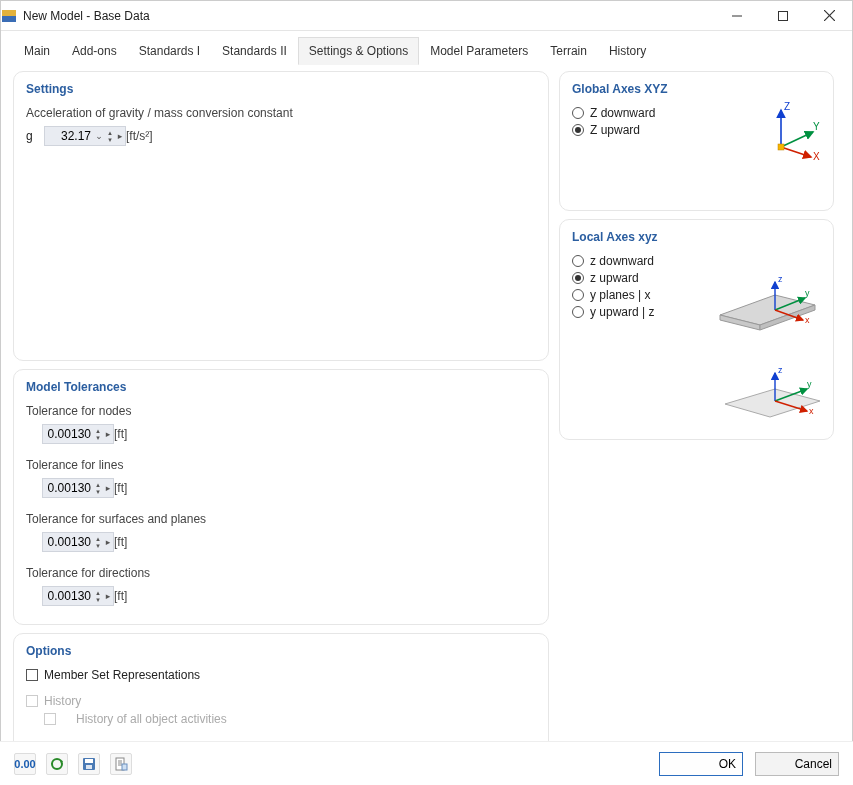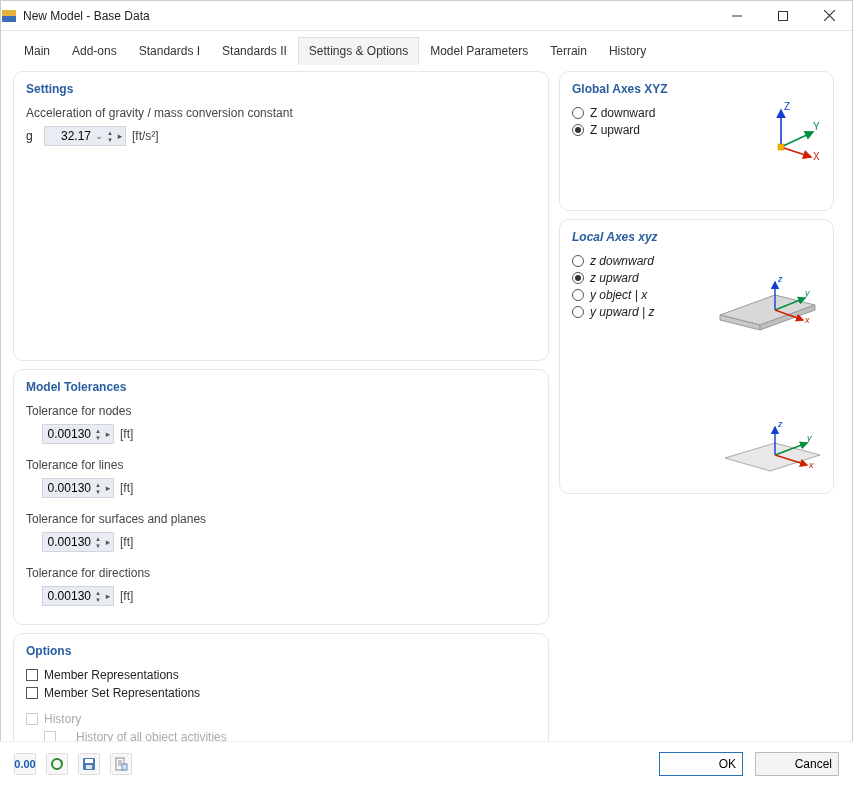--- a/index.html
+++ b/index.html
@@ -20,21 +20,21 @@
   .right-col { width:275px; display:flex; flex-direction:column; gap:8px;}
   .panel { border:1px solid #e6e6e6; border-radius:10px; padding:10px 12px 12px 12px; background:#fff;}
   .panel-title { color:#2b5ea0; font-weight:600; font-size:12px; margin-bottom:10px; }
   
   .spinbox { display:inline-flex; align-items:center; background:#e9ecf2; height:20px; border:1px solid #d0d4dc;}
   .spinbox input { width:48px; border:none; background:transparent; text-align:right; font-size:12px; padding:1px 2px; outline:none;}
   .spinbox .dd { width:12px; text-align:center; font-size:9px; color:#555; cursor:default;}
   .spinbox .stepper { display:flex; flex-direction:column; width:10px; line-height:7px;}
   .spinbox .stepper span{ font-size:7px; color:#555; text-align:center; cursor:default;}
   .spinbox .slide { width:10px; text-align:center; font-size:9px; color:#555; cursor:default;}
-  .unit { margin-left:6px; color:#444;}
+  .unit { color:#444;}
   .row { display:flex; align-items:center; margin:6px 0;}
   .tol-row .spinbox { margin-left:16px;}
   .tol-row .spinbox input { width:50px;}
   
   .radio { display:flex; align-items:center; gap:6px; margin:3px 0; cursor:default;}
   .radio .circ { width:12px; height:12px; border:1px solid #555; border-radius:50%; display:flex; align-items:center; justify-content:center;}
   .radio.selected .circ::after{ content:""; width:6px; height:6px; background:#333; border-radius:50%;}
   
   .check { display:flex; align-items:center; gap:6px; margin:4px 0; cursor:default;}
   .check .box { width:12px; height:12px; border:1px solid #555; background:#fff;}
@@ -164,24 +164,20 @@
               <span>▾</span>
             </div>
           <span class="slide">▸</span>
         </div>
         <span class="unit">[ft]</span>
       </div>
     </div>
 
     <div class="panel" style="height:130px;">
       <div class="panel-title">Options</div>
-      <div class="check">
-        <div class="box"></div>
-        <span>Member Representations</span>
-      </div>
       <div class="check">
         <div class="box"></div>
         <span>Member Set Representations</span>
       </div>
       <div class="check disabled" style="margin-top:12px;">
         <div class="box"></div>
         <span>History</span>
       </div>
       <div class="check disabled" style="margin-left:18px;gap:20px;">
         <div class="box"></div>
@@ -211,33 +207,33 @@
         <line x1="20" y1="45" x2="20" y2="8" stroke="#1040d0" stroke-width="1.6" marker-end="url(#ar)"></line>
         <line x1="20" y1="45" x2="52" y2="30" stroke="#009040" stroke-width="1.6" marker-end="url(#ar)"></line>
         <line x1="20" y1="45" x2="50" y2="55" stroke="#d02000" stroke-width="1.6" marker-end="url(#ar)"></line>
         <rect x="17" y="42" width="6" height="6" fill="#f5b400" stroke="#c08000" stroke-width="0.5"></rect>
         <text x="23" y="8" font-size="10" fill="#1040d0">Z</text>
         <text x="52" y="28" font-size="10" fill="#009040">Y</text>
         <text x="52" y="58" font-size="10" fill="#d02000">X</text>
       </svg>
     </div>
 
-    <div class="panel" style="height:275px; position:relative;font-style:italic;">
+    <div class="panel" style="height:221px; position:relative;">
       <div class="panel-title">Local Axes xyz</div>
       <div class="radio">
         <div class="circ"></div>
         <span>z downward</span>
       </div>
       <div class="radio selected">
         <div class="circ"></div>
         <span>z upward</span>
       </div>
       <div class="radio">
         <div class="circ"></div>
-        <span>y object | x</span>
+        <span>y planes | x</span>
       </div>
       <div class="radio">
         <div class="circ"></div>
         <span>y upward | z</span>
       </div>
 
       <svg class="axes-fig" style="top:50px; right:8px;" width="110" height="70">
         <polygon points="5,45 60,25 100,35 45,55" fill="#d8d8d8" stroke="#999"></polygon>
         <polygon points="5,45 45,55 45,60 5,50" fill="#c8c8c8" stroke="#999"></polygon>
         <polygon points="45,55 100,35 100,40 45,60" fill="#bfbfbf" stroke="#999"></polygon>

